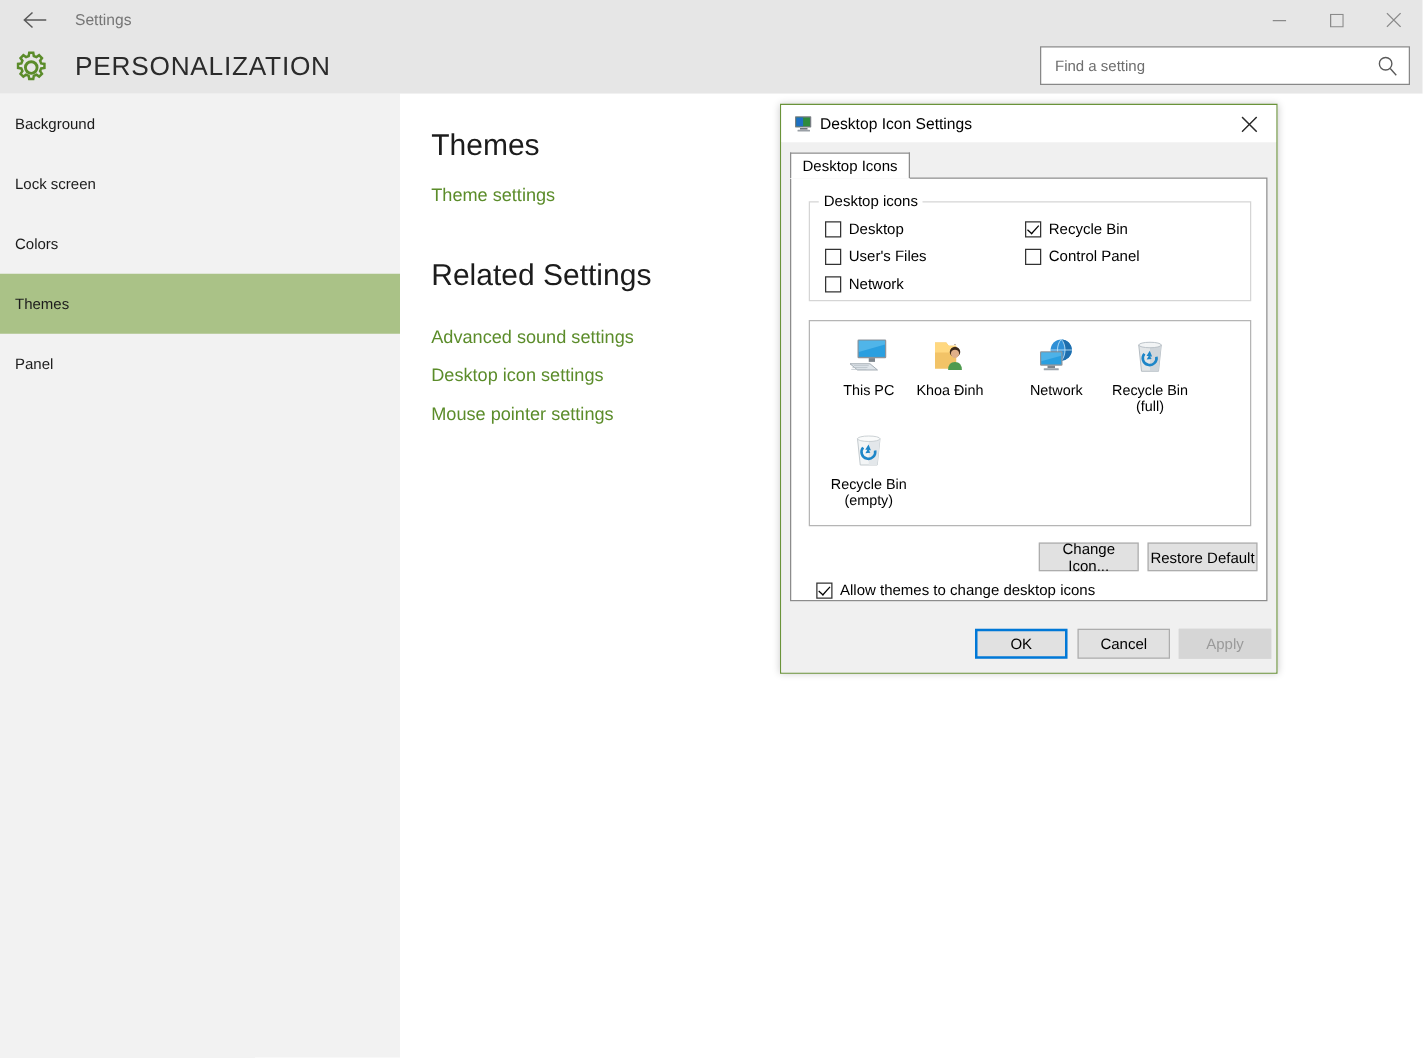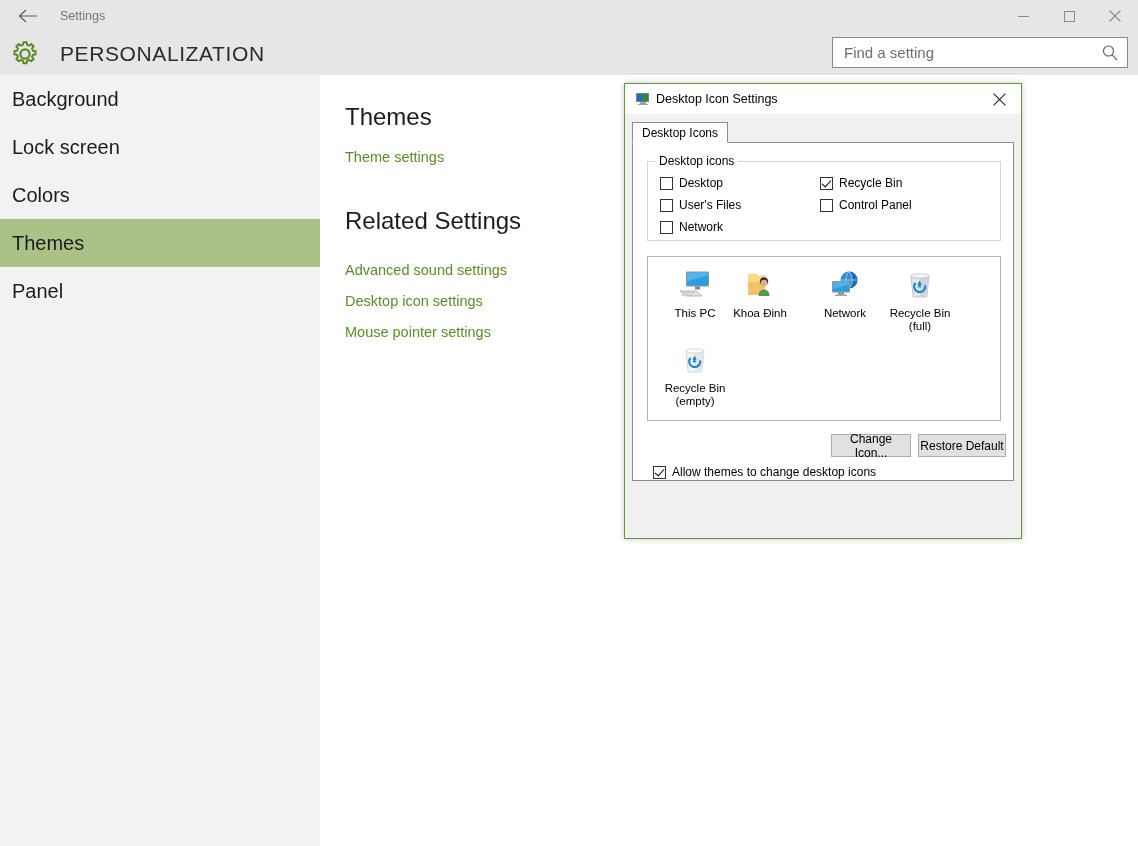--- a/index.html
+++ b/index.html
@@ -84,21 +84,21 @@
     box-sizing: border-box;
   }
   .search-box input {
     position: absolute;
     left: 0; top: 0;
     width: 262px; height: 29px;
     padding: 0 0 0 11px;
     border: none; outline: none;
     background: transparent;
     font-family: "Liberation Sans", sans-serif;
-    font-size: 15px;
+    font-size: 12px;
     color: #7f1d1d;
   }
   .search-box input::placeholder { color: #6e6e6e; opacity: 1; }
   .search-icon {
     position: absolute;
     right: 8px; top: 6px;
     width: 18px; height: 18px;
     color: #5a5a5a;
   }
 
@@ -108,21 +108,21 @@
     left: 0; top: 75px;
     width: 320px; height: 771px;
     background: #f2f2f2;
   }
   .sidebar-item {
     position: relative;
     height: 48px;
     display: flex;
     align-items: center;
     padding-left: 12px;
-    font-size: 20px;
+    font-size: 12px;
     color: #1c1c1c;
     box-sizing: border-box;
   }
   .sidebar-item.selected { background: #aac287; }
 
   
   .content {
     position: absolute;
     left: 320px; top: 75px;
     width: 818px; height: 771px;
@@ -529,15 +529,20 @@
 
         <button class="dlg-btn" id="btn-change-icon">Change Icon...</button>
         <button class="dlg-btn" id="btn-restore-default">Restore Default</button>
 
         <div class="chk chk-allow">
           <span class="chk-box checked"></span>
           <span>Allow themes to change desktop icons</span>
         </div>
       </div>
 
+      <div class="dlg-footer">
+        <button class="dlg-btn" id="btn-ok">OK</button>
+        <button class="dlg-btn" id="btn-cancel">Cancel</button>
+        <button class="dlg-btn" id="btn-apply">Apply</button>
+      </div>
     </div>
   </div>
 </div>
 
 </body></html>

